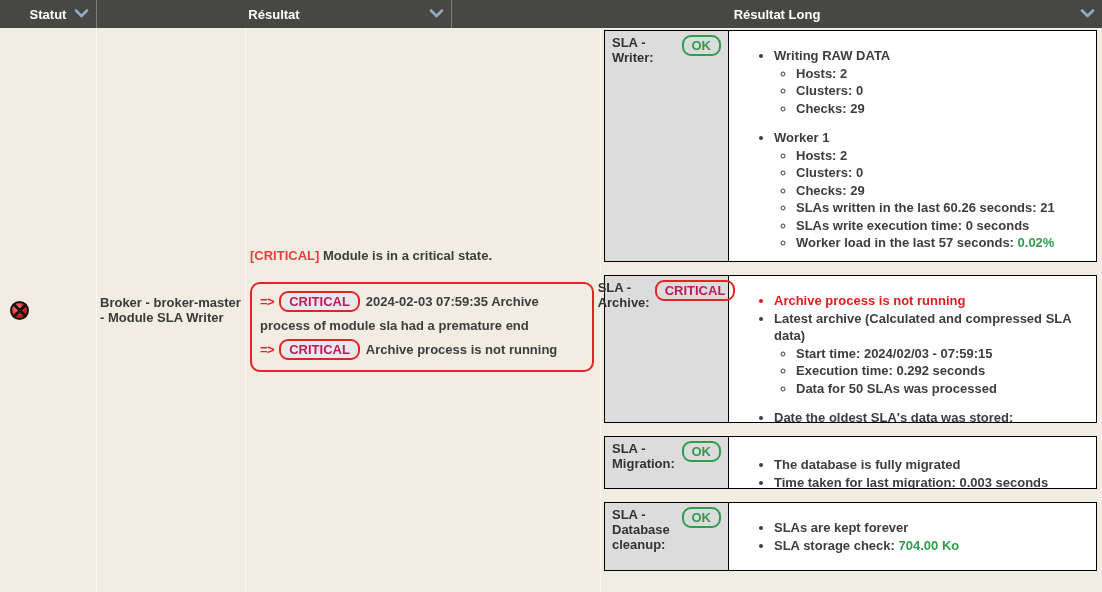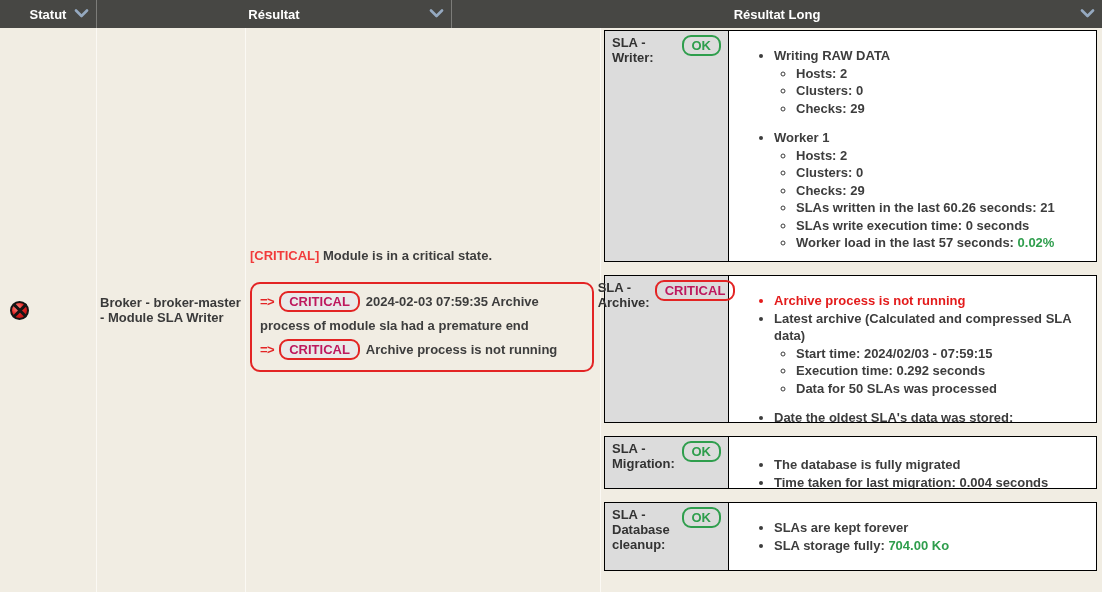--- a/index.html
+++ b/index.html
@@ -178,34 +178,34 @@
       </div>
 
       <div class="subtable h3">
         <div class="stleft">
           <div class="sttitle">SLA - Migration:</div>
           <span class="badge ok">OK</span>
         </div>
         <div class="stright pad-t3">
           <ul>
             <li>The database is fully migrated</li>
-            <li>Time taken for last migration: 0.004 seconds</li>
+            <li>Time taken for last migration: 0.003 seconds</li>
           </ul>
         </div>
       </div>
 
       <div class="subtable h4">
         <div class="stleft">
           <div class="sttitle">SLA - Database cleanup:</div>
           <span class="badge ok">OK</span>
         </div>
         <div class="stright">
           <ul>
             <li>SLAs are kept forever</li>
-            <li><span>SLA storage fully: </span><span class="green">704.00 Ko</span>
+            <li><span>SLA storage check: </span><span class="green">704.00 Ko</span>
             </li>
           </ul>
         </div>
       </div>
 
     </div>
   </div>
 </div>
 
 </body></html>

